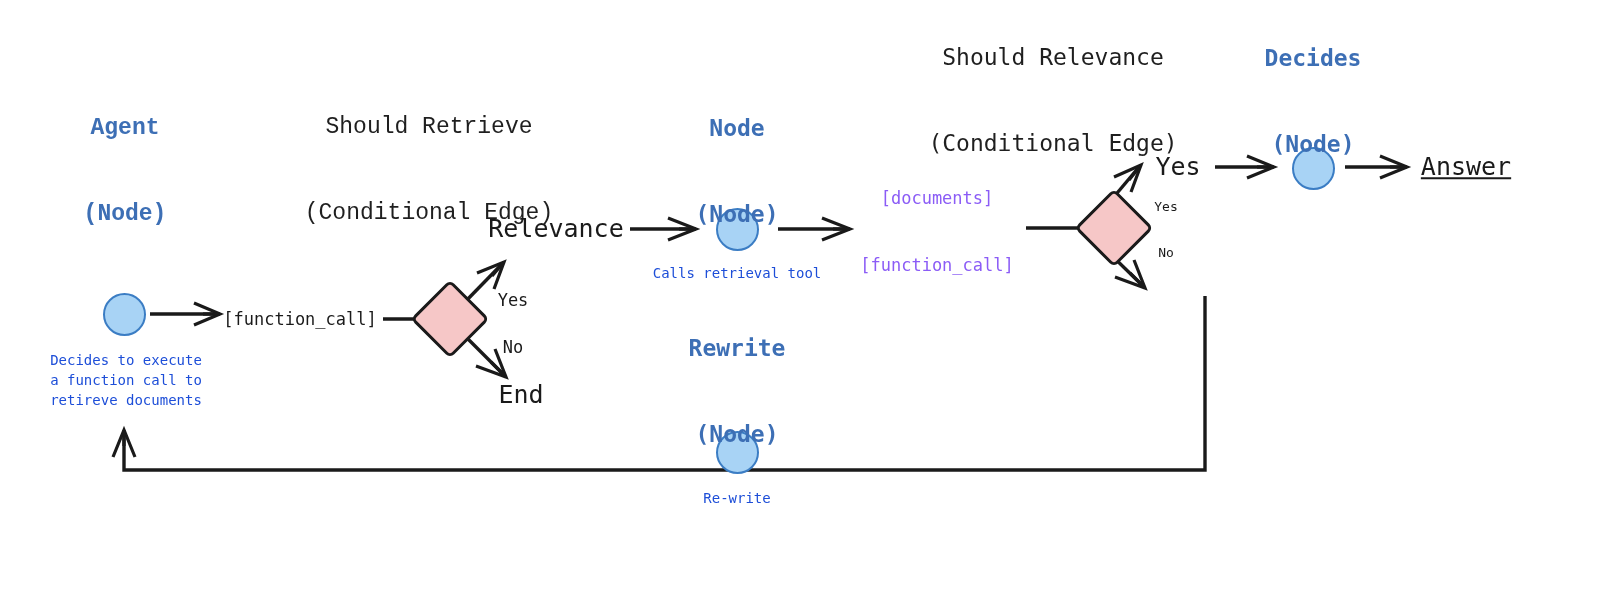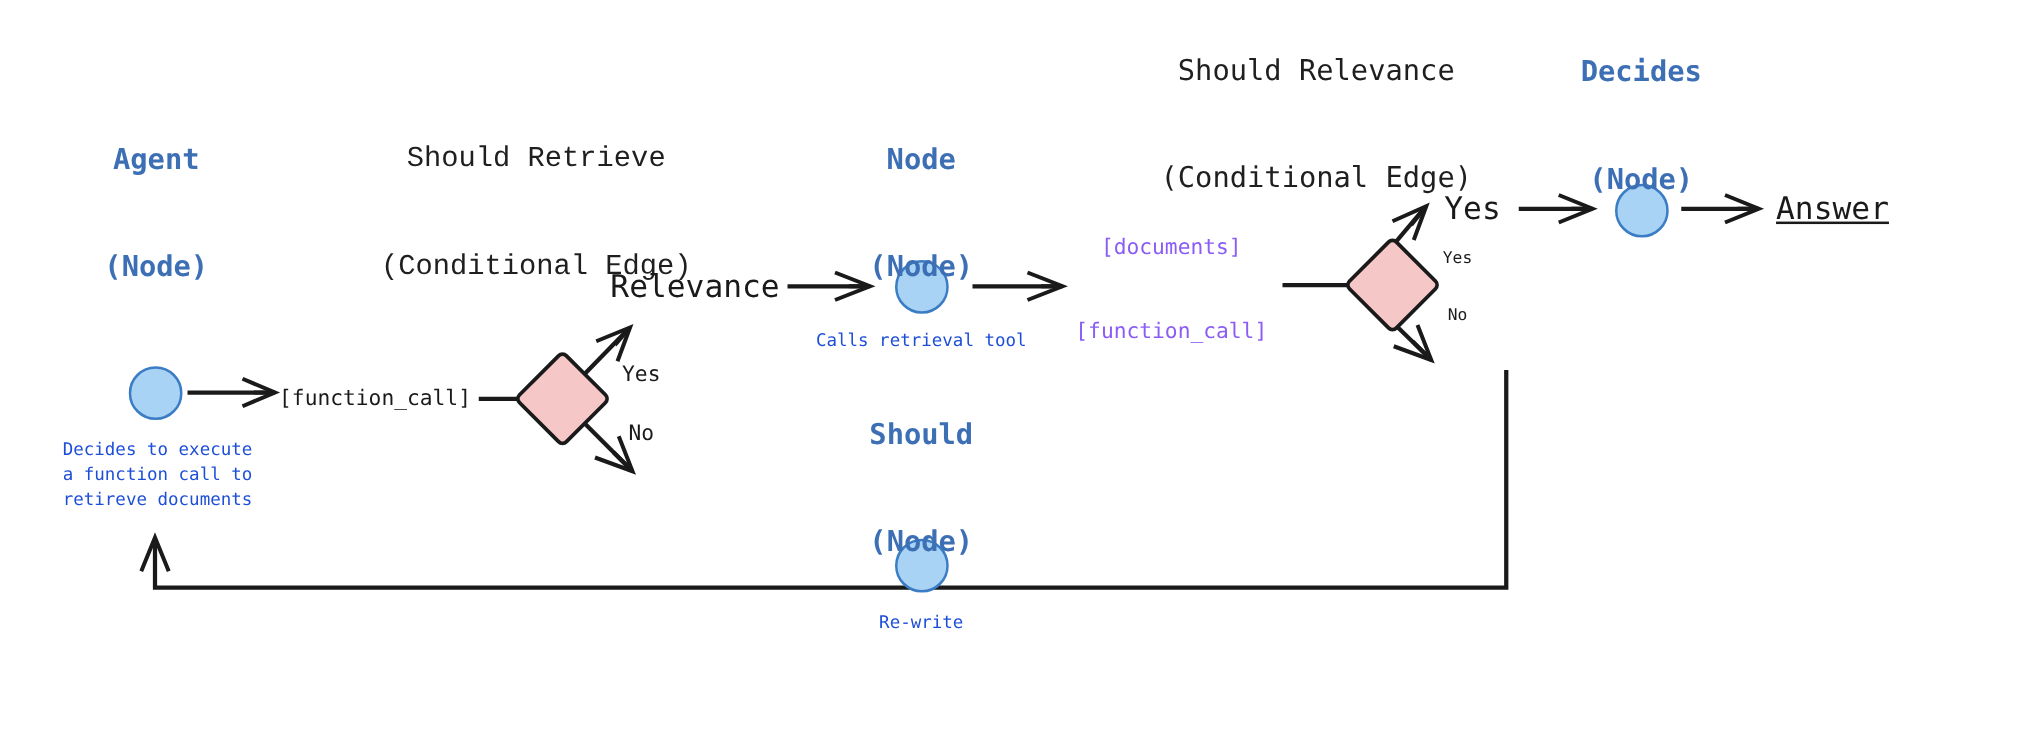--- a/index.html
+++ b/index.html
@@ -147,21 +147,21 @@
   <div class="node-circle" style="left:716px; top:208px; width:43px; height:43px;"></div>
 
   <div class="node-circle" style="left:1292px; top:147px; width:43px; height:43px;"></div>
 
   <div class="node-circle" style="left:716px; top:431px; width:43px; height:43px;"></div>
 
   <div class="decision-diamond" style="left:422px; top:291px; width:56px; height:56px;"></div>
 
   <div class="decision-diamond" style="left:1086px; top:200px; width:56px; height:56px;"></div>
 
-  <div class="lbl node-title center-anchor" style="left:125px; top:171px; width:240px;">
+  <div class="lbl node-title center-anchor" style="left:125px; top:171px; width:240px;font-family:Liberation Mono, monospace;">
     <div>Agent</div>
     <div>(Node)</div>
   </div>
 
   <div class="lbl small-text center-anchor" style="left:126px; top:381px; width:300px;">Decides to execute
 a function call to
 retireve documents</div>
 
   <div class="lbl edge-title center-anchor" style="left:429px; top:170px; width:400px;font-family:Liberation Mono, monospace;">
     <div>Should Retrieve</div>
@@ -169,20 +169,21 @@
   </div>
 
   <div class="lbl mid-text center-anchor" style="left:300px; top:319px; width:200px;">[function_call]</div>
 
   <div class="lbl mid-text center-anchor" style="left:513px; top:300px; width:80px;">Yes</div>
 
   <div class="lbl mid-text center-anchor" style="left:513px; top:347px; width:80px;">No</div>
 
   <div class="lbl big-text center-anchor" style="left:556px; top:229px; width:220px;">Relevance</div>
 
+  <div class="lbl big-text center-anchor" style="left:521px; top:395px; width:160px;">End</div>
 
   <div class="lbl node-title center-anchor" style="left:737px; top:171px; width:240px;">
     <div>Node</div>
     <div>(Node)</div>
   </div>
 
   <div class="lbl small-text center-anchor" style="left:737px; top:274px; width:320px;">Calls retrieval tool</div>
 
   <div class="lbl center-anchor" style="left:937px; top:232px; width:240px; font-size:17px; text-align:center; line-height:1.32;">
     <div>[documents]</div>
@@ -201,19 +202,19 @@
   <div class="lbl tiny-text center-anchor" style="left:1166px; top:253px; width:70px;">No</div>
 
   <div class="lbl node-title center-anchor" style="left:1313px; top:101px; width:240px;">
     <div>Decides</div>
     <div>(Node)</div>
   </div>
 
   <div class="lbl big-text center-anchor" style="left:1466px; top:167px; width:200px;text-decoration:underline;">Answer</div>
 
   <div class="lbl node-title center-anchor" style="left:737px; top:391px; width:240px;">
-    <div>Should</div>
+    <div>Rewrite</div>
     <div>(Node)</div>
   </div>
 
   <div class="lbl small-text center-anchor" style="left:737px; top:499px; width:220px;">Re-write</div>
 
 </div>
 
 </body></html>

